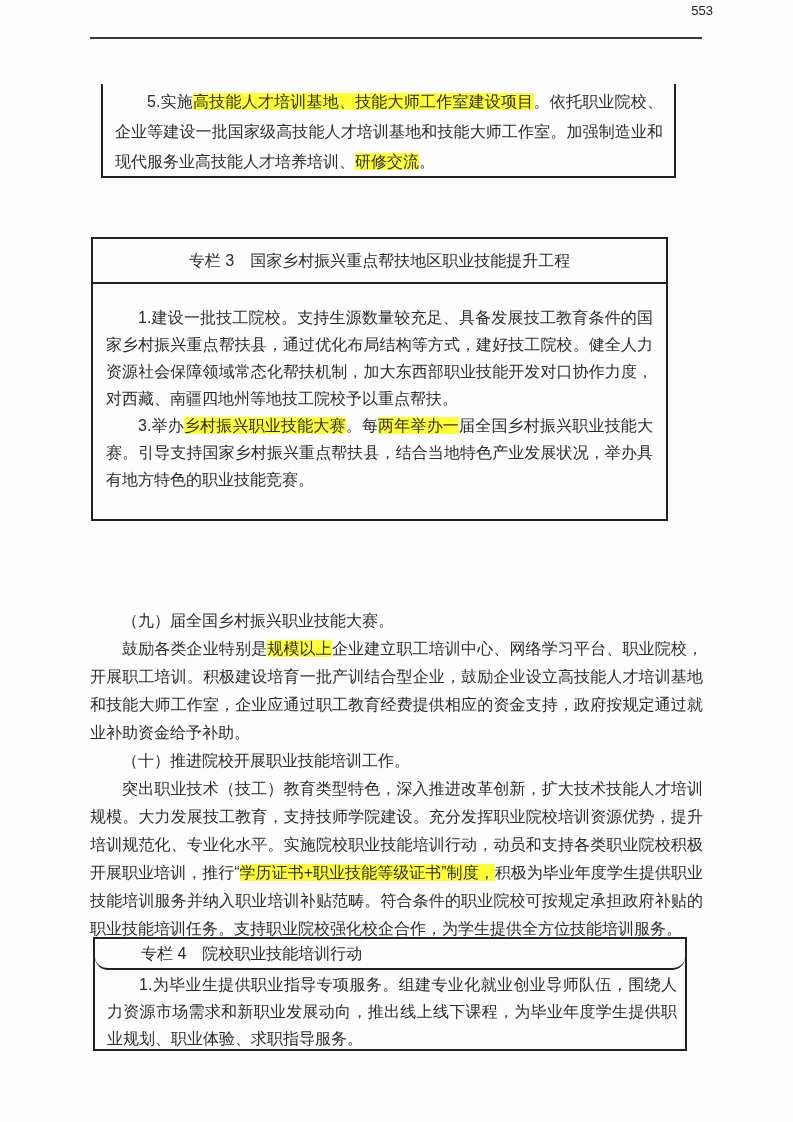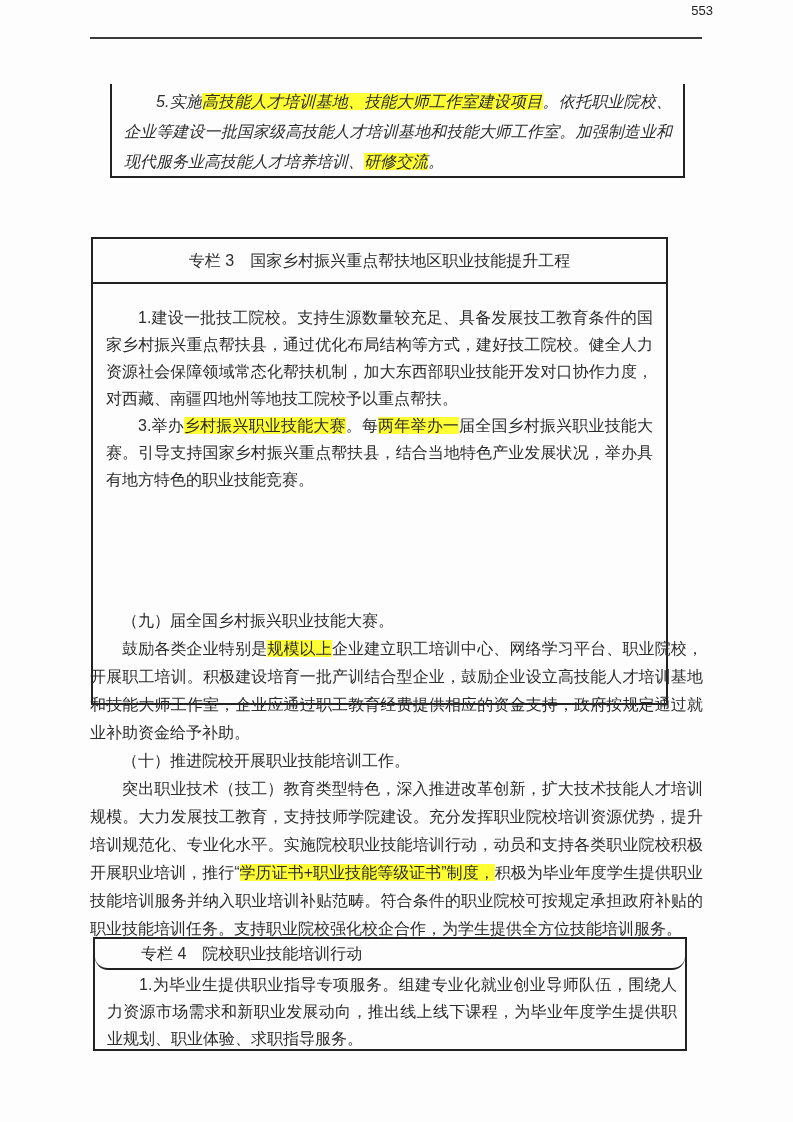--- a/index.html
+++ b/index.html
@@ -9,28 +9,28 @@
     background:#fdfdfd; overflow:hidden;
     font-family:"Liberation Sans", sans-serif; color:var(--ink);
   }
   .page-number { position:absolute; top:3px; right:80px; font-size:13px; color:#1c1c1c; }
   .top-rule { position:absolute; left:90px; top:37px; width:612px; height:2px; background:#3b3b3b; }
 
   .para { margin:0; font-size:16px; text-align:justify; text-indent:2em; color:var(--ink); }
   .hl { background:var(--hl); }
 
   .box-cont {
-    position:absolute; left:110px; top:84px; width:575px; height:94px;
+    position:absolute; left:101px; top:84px; width:575px; height:94px;
     border:2px solid var(--line); border-top:none;
-    padding:3px 11px 4px 12px; box-sizing:border-box; overflow:hidden;font-style:italic;
+    padding:3px 11px 4px 12px; box-sizing:border-box; overflow:hidden;
   }
   .box-cont .para { line-height:30px; }
 
   .box3 {
-    position:absolute; left:91px; top:237px; width:577px; height:468px;
+    position:absolute; left:91px; top:237px; width:577px; height:284px;
     border:2px solid var(--line); box-sizing:border-box; overflow:hidden;
   }
   .box3 .box-header {
     height:43px; line-height:43px; border-bottom:2px solid var(--line);
     text-align:center; font-size:16px; white-space:pre;
   }
   .box3 .box-body { padding:20px 13px 0 13px; }
   .box3 .para { line-height:27px; }
 
   .main-text { position:absolute; left:90px; top:607px; width:613px; }

